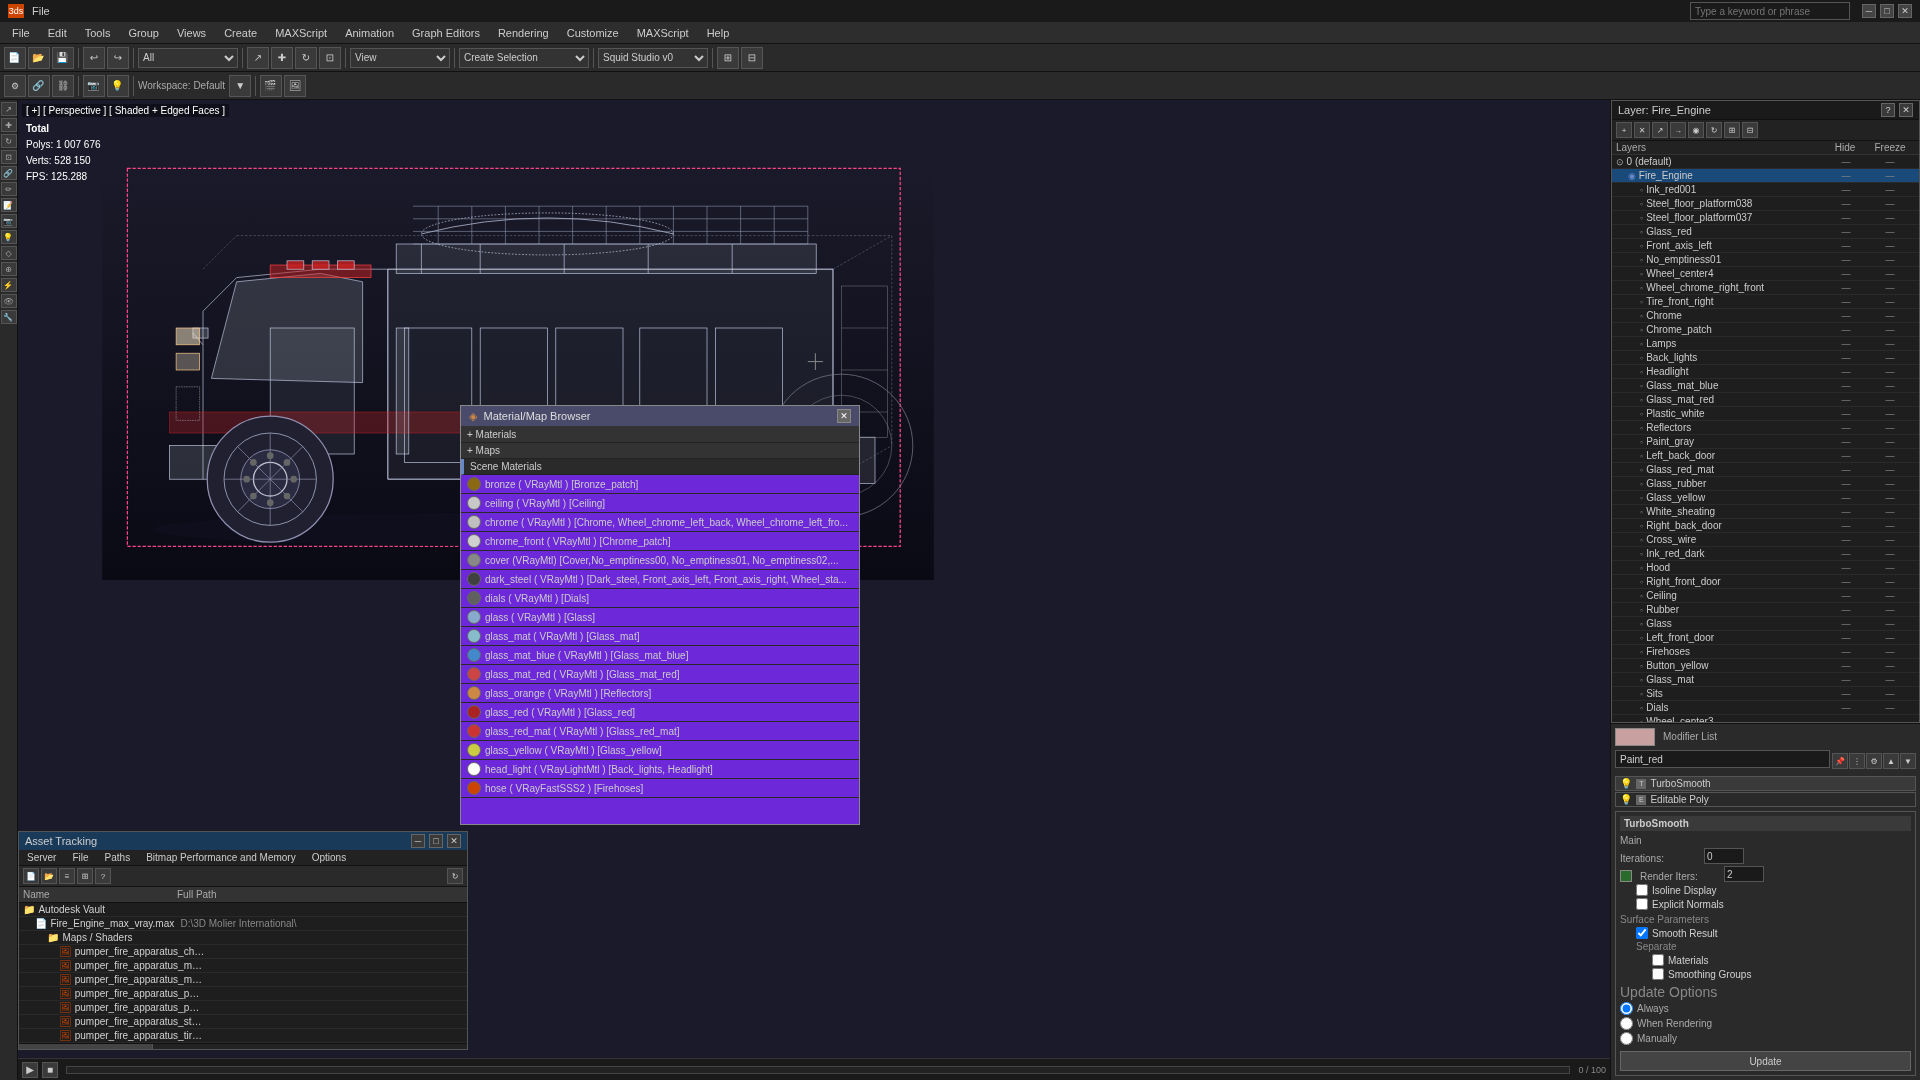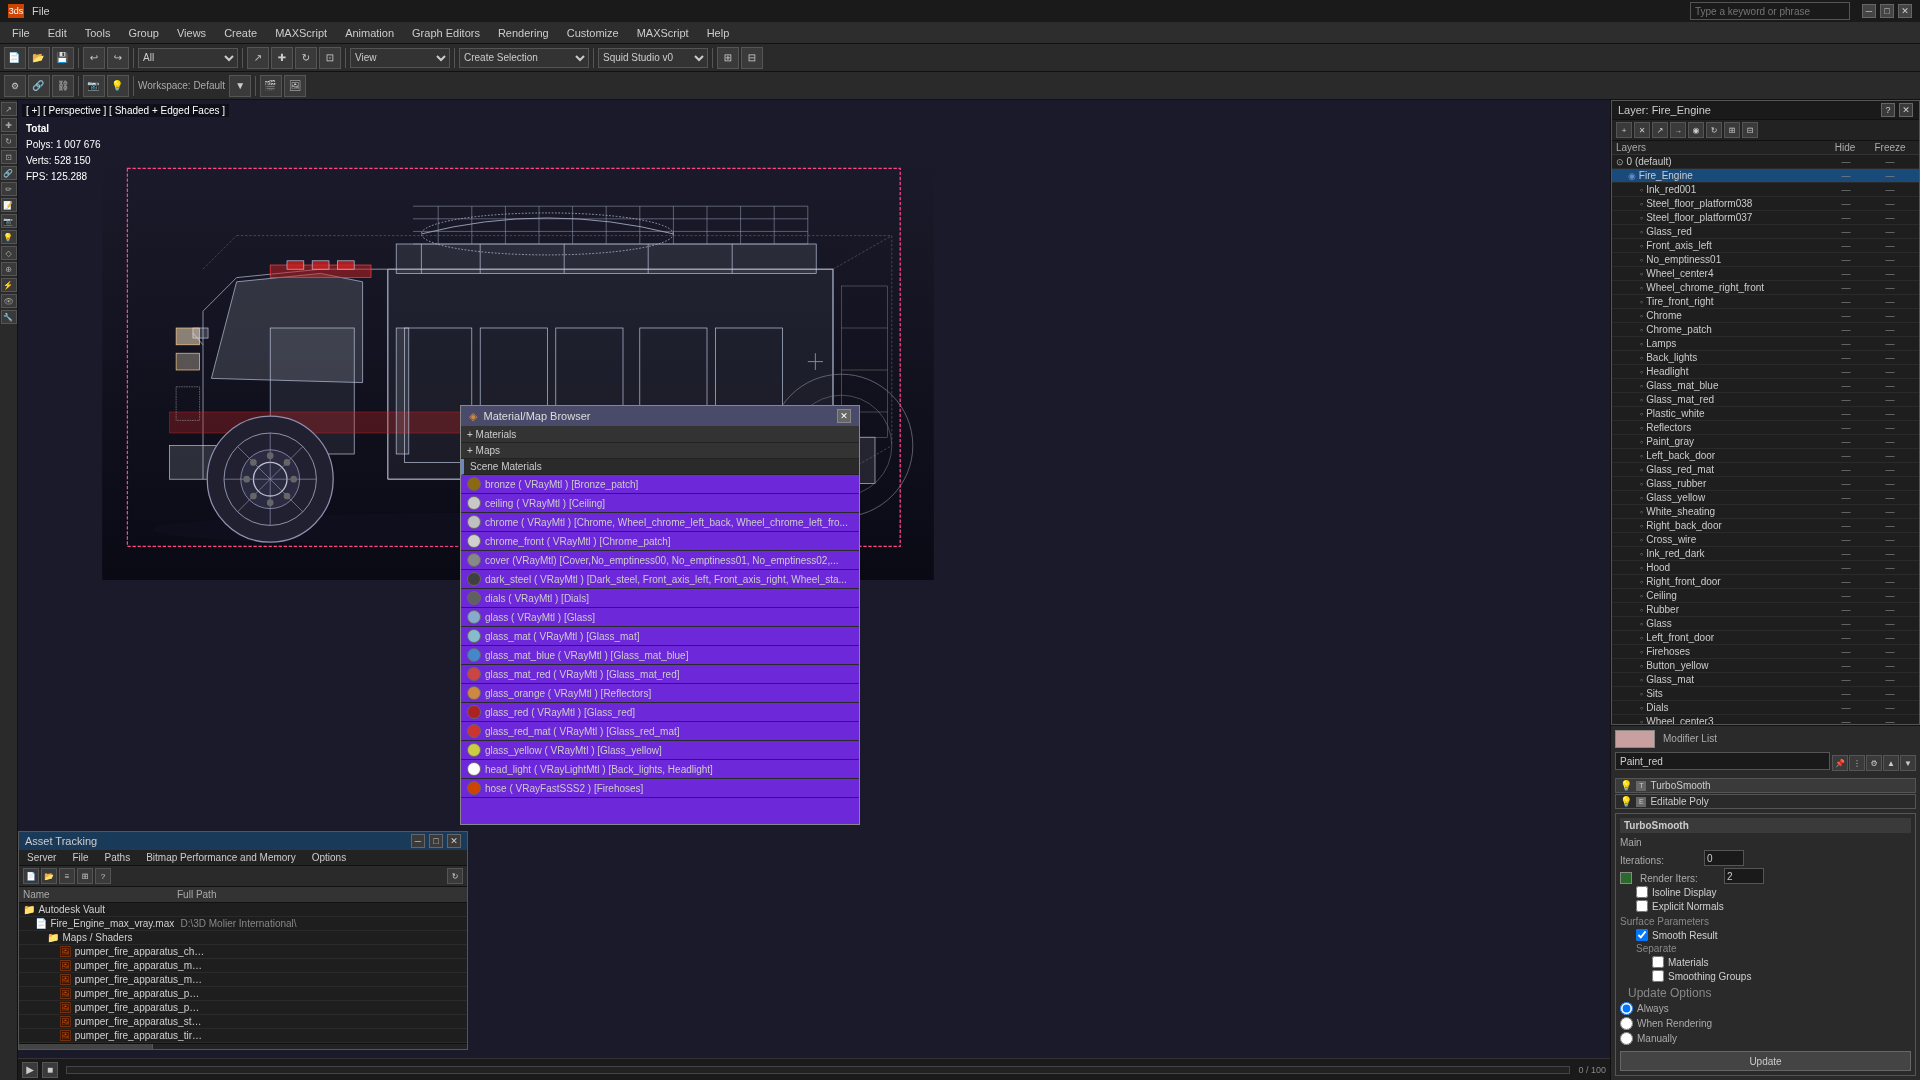--- a/index.html
+++ b/index.html
@@ -1016,21 +1016,21 @@
           <span style="color:#888;margin-right:4px;">Separate</span>
         </div>
         <div class="ts-row" style="padding-left:32px;">
           <input type="checkbox" class="ts-checkbox" style="">
           <span>Materials</span>
         </div>
         <div class="ts-row" style="padding-left:32px;">
           <input type="checkbox" class="ts-checkbox" style="">
           <span>Smoothing Groups</span>
         </div>
-        <div class="ts-section" style="font-size:12px;color:#888;margin:4px 8px 2px;">Update Options</div>
+        <div class="ts-section" style="font-size:14px;color:#888;margin:4px 0 2px;">Update Options</div>
         <div class="radio-row">
           <input type="radio" name="update" checked="" style="">
           <span>Always</span>
         </div>
         <div class="radio-row">
           <input type="radio" name="update" style="">
           <span>When Rendering</span>
         </div>
         <div class="radio-row">
           <input type="radio" name="update" style="">

